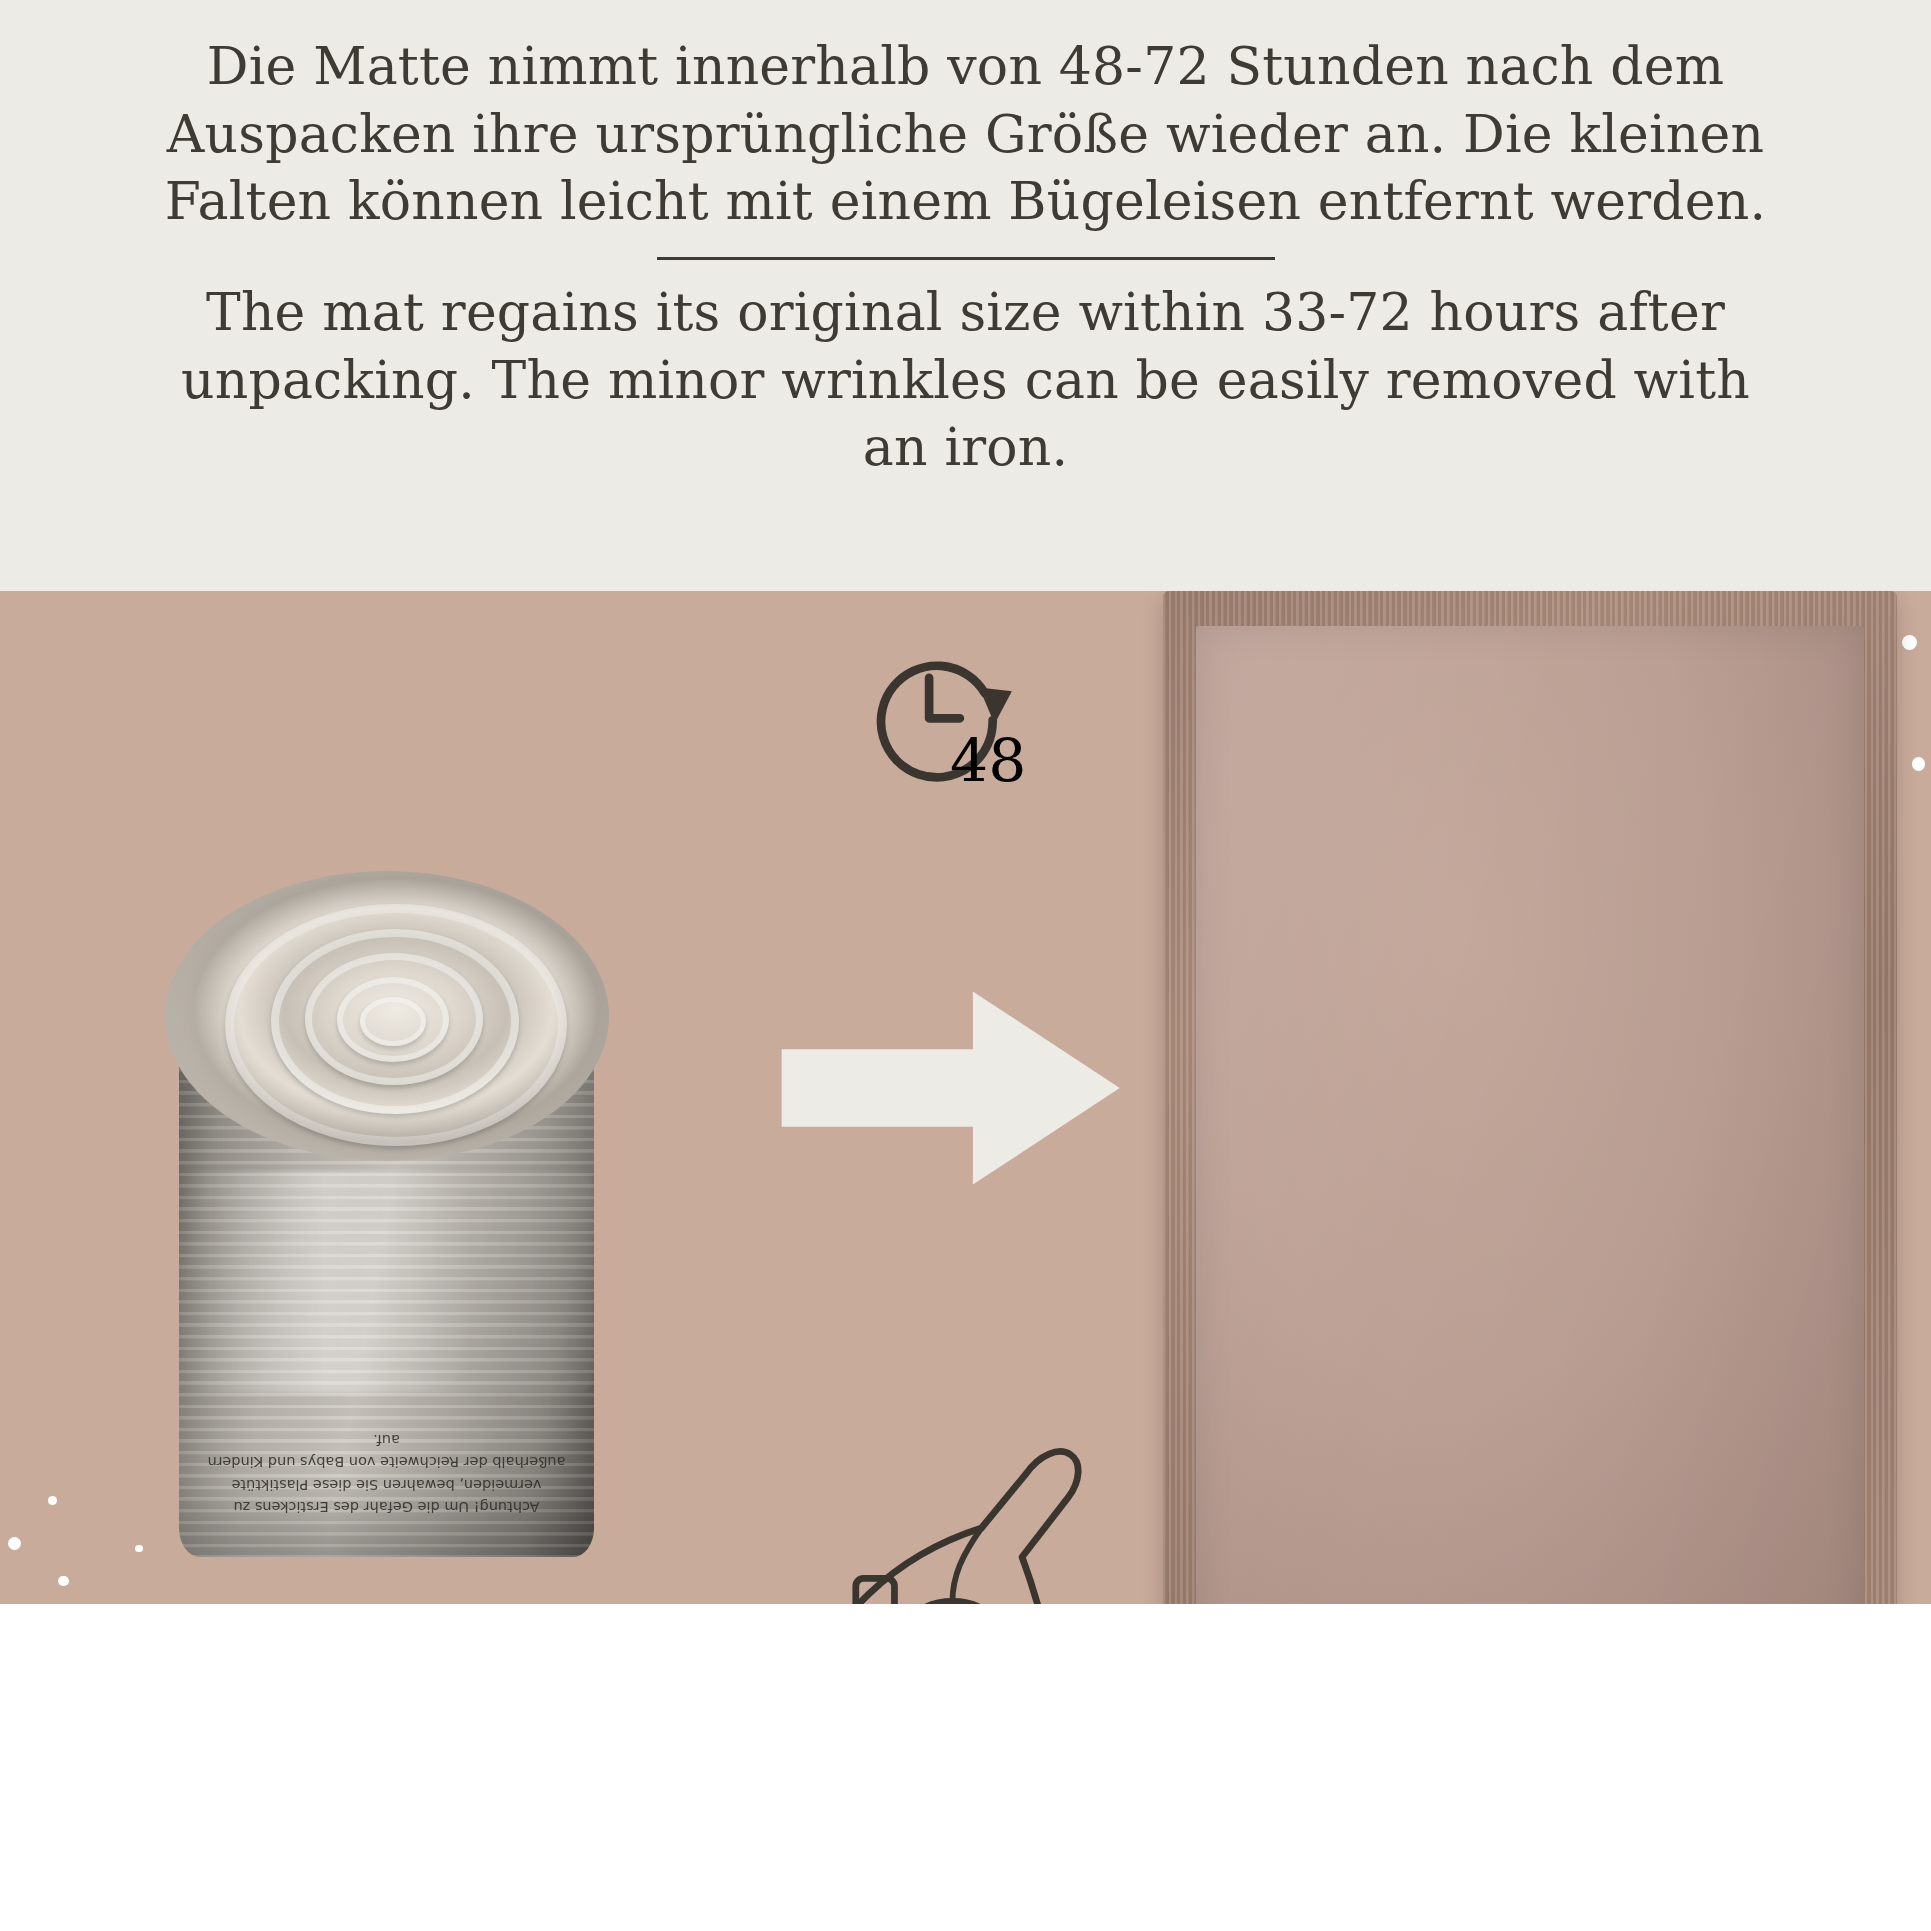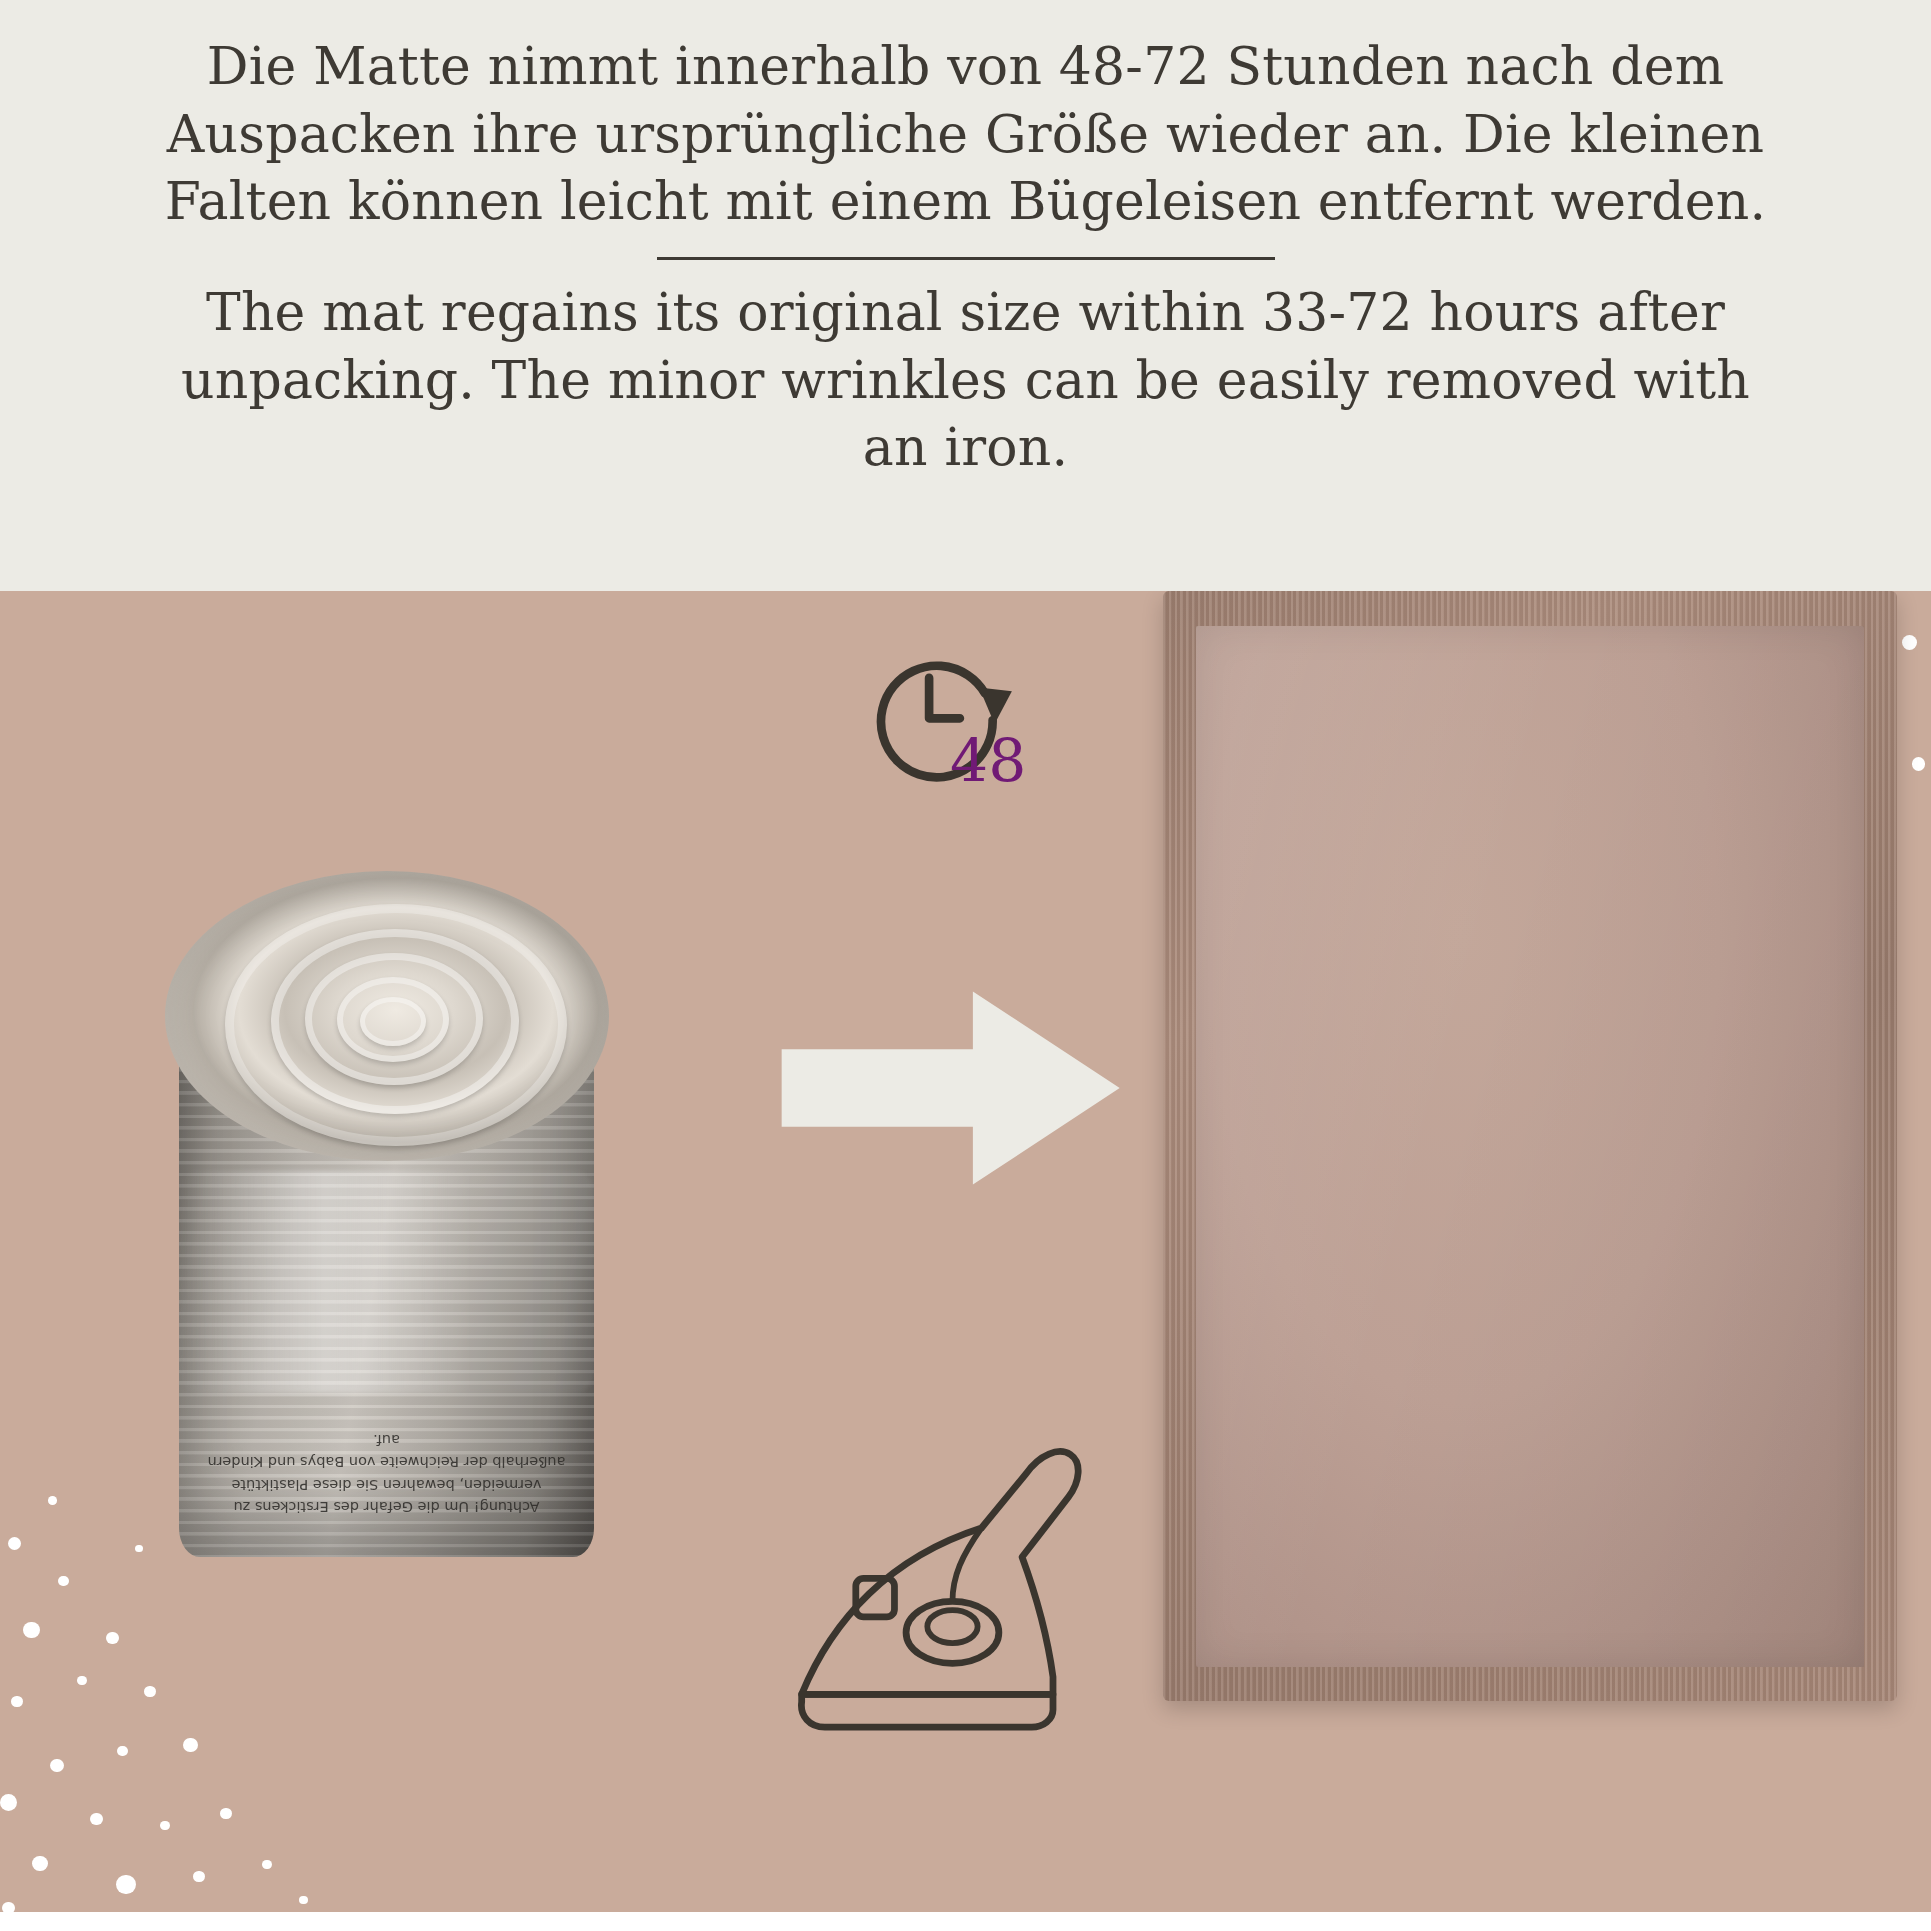--- a/index.html
+++ b/index.html
@@ -3,21 +3,21 @@
 <meta charset="utf-8">
 <style>
   html, body {
     margin: 0;
     padding: 0;
     background: #ffffff;
   }
   .page {
     position: relative;
     width: 1931px;
-    height: 1912px;
+    height: 1604px;
     overflow: hidden;
     font-family: "DejaVu Sans", sans-serif;
   }
 
   
   .top-panel {
     position: absolute;
     left: 0;
     top: 0;
     width: 1931px;
@@ -164,21 +164,21 @@
     left: 848px;
     top: 58px;
     width: 193px;
     height: 154px;
   }
   .clock-num {
     position: absolute;
     left: 102px;
     top: 77px;
     font-size: 60px;
-    color: #701a75;
+    color: #000000;
     font-family: "DejaVu Serif", serif;
   }
 
   
   .arrow {
     position: absolute;
     left: 772px;
     top: 381px;
     width: 367px;
     height: 232px;

